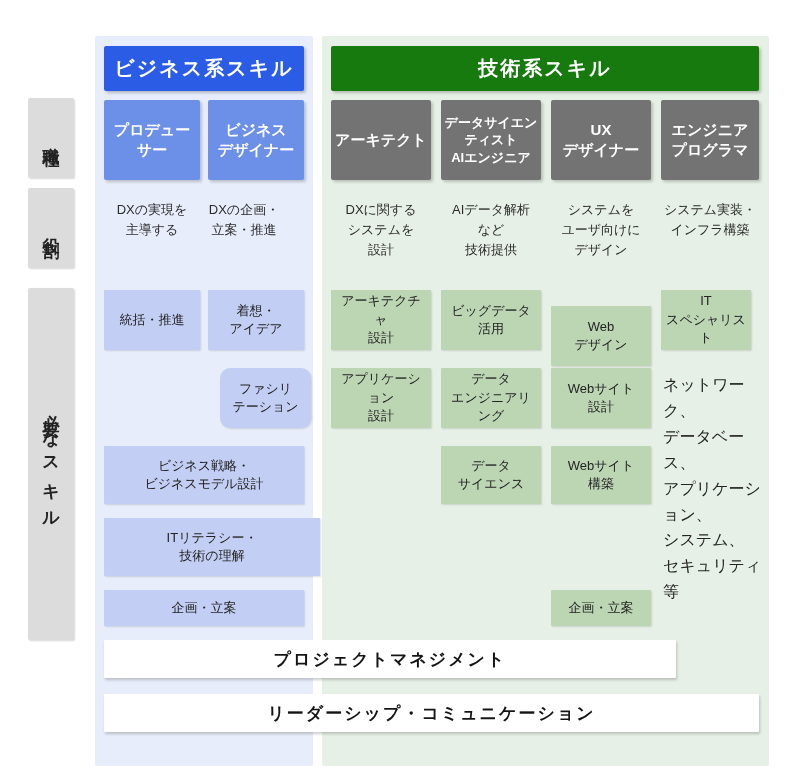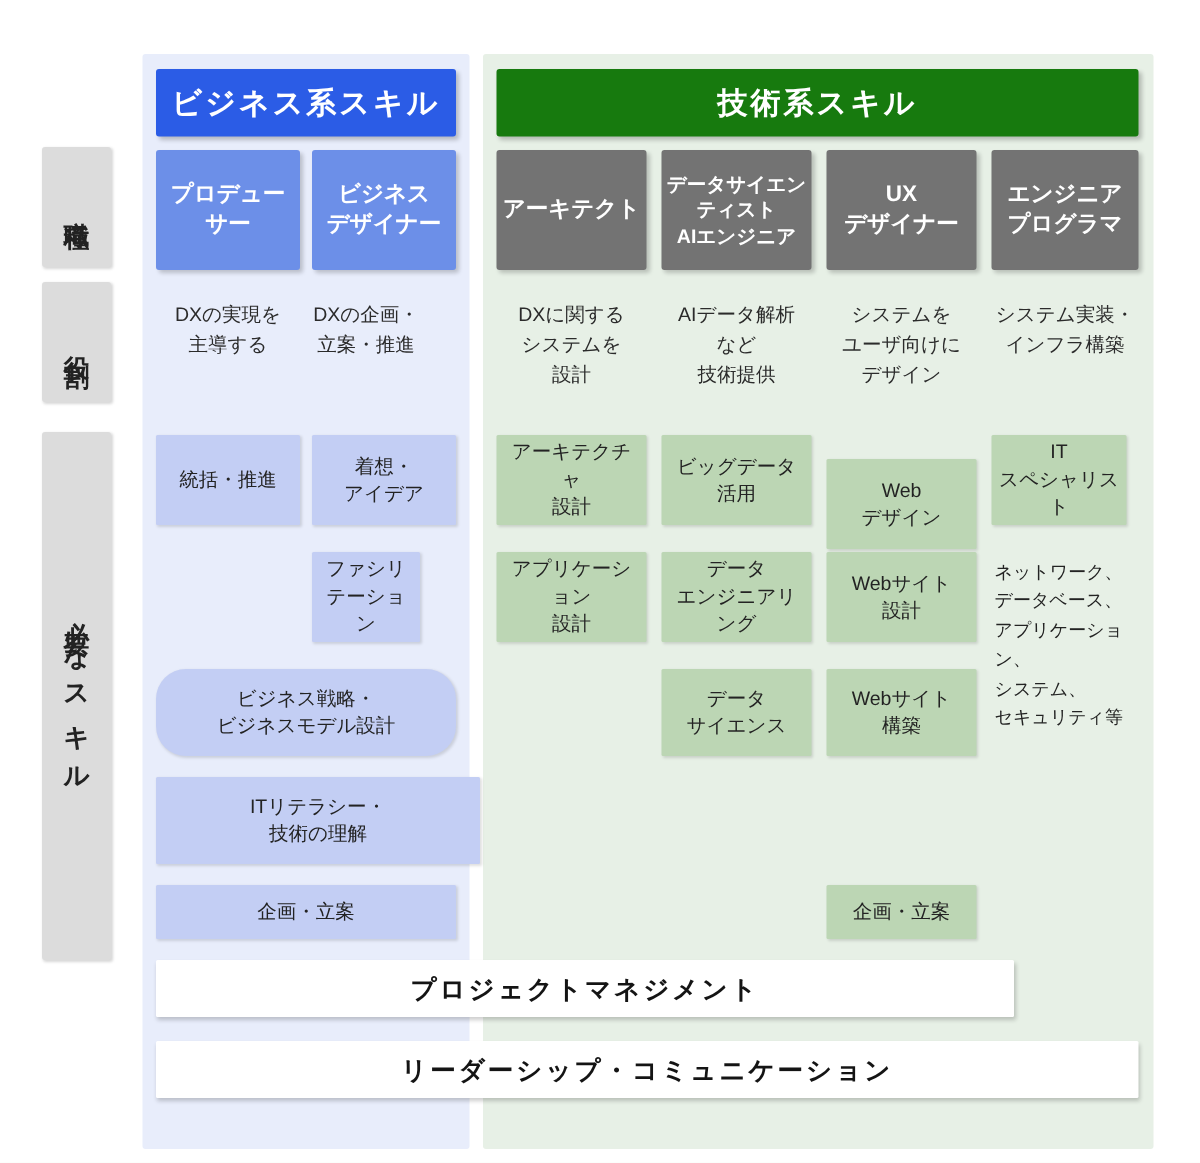--- a/index.html
+++ b/index.html
@@ -113,21 +113,21 @@
     box-shadow: 1px 1px 2px rgba(0,0,0,0.13);
     padding: 0 4px;
     box-sizing: border-box;
   }
   .skill-biz  { background: #c3cef4; }
   .skill-tech { background: #bcd6b4; }
 
   
   .plaintext {
     position: absolute;
-    font-size: 12px;
+    font-size: 16px;
     line-height: 1.62;
     color: #232323;
     text-align: left;
     box-sizing: border-box;
   }
 
   
   .fullbar {
     position: absolute;
     background: #ffffff;
@@ -227,24 +227,24 @@
       <div>インフラ構築</div>
     </div>
   </div>
 
   <div class="skill skill-biz" style="left:104px; top:290px; width:96px; height:60px;">
     <span>統括・推進</span>
   </div>
   <div class="skill skill-biz" style="left:208px; top:290px; width:96px; height:60px;">
     <span>着想・<br>アイデア</span>
   </div>
-  <div class="skill skill-biz" style="left:208px; top:368px; width:72px; height:60px;">
+  <div class="skill skill-biz" style="left:220px; top:368px; width:91px; height:60px;border-radius:10px;">
     <span>ファシリ<br>テーション</span>
   </div>
-  <div class="skill skill-biz" style="left:104px; top:446px; width:200px; height:58px;border-radius:20px;">
+  <div class="skill skill-biz" style="left:104px; top:446px; width:200px; height:58px;">
     <span>ビジネス戦略・<br>ビジネスモデル設計</span>
   </div>
   <div class="skill skill-biz" style="left:104px; top:518px; width:216px; height:58px;">
     <span>ITリテラシー・<br>技術の理解</span>
   </div>
   <div class="skill skill-biz" style="left:104px; top:590px; width:200px; height:36px;">
     <span>企画・立案</span>
   </div>
 
   <div class="skill skill-tech" style="left:331px; top:290px; width:100px; height:60px;">

